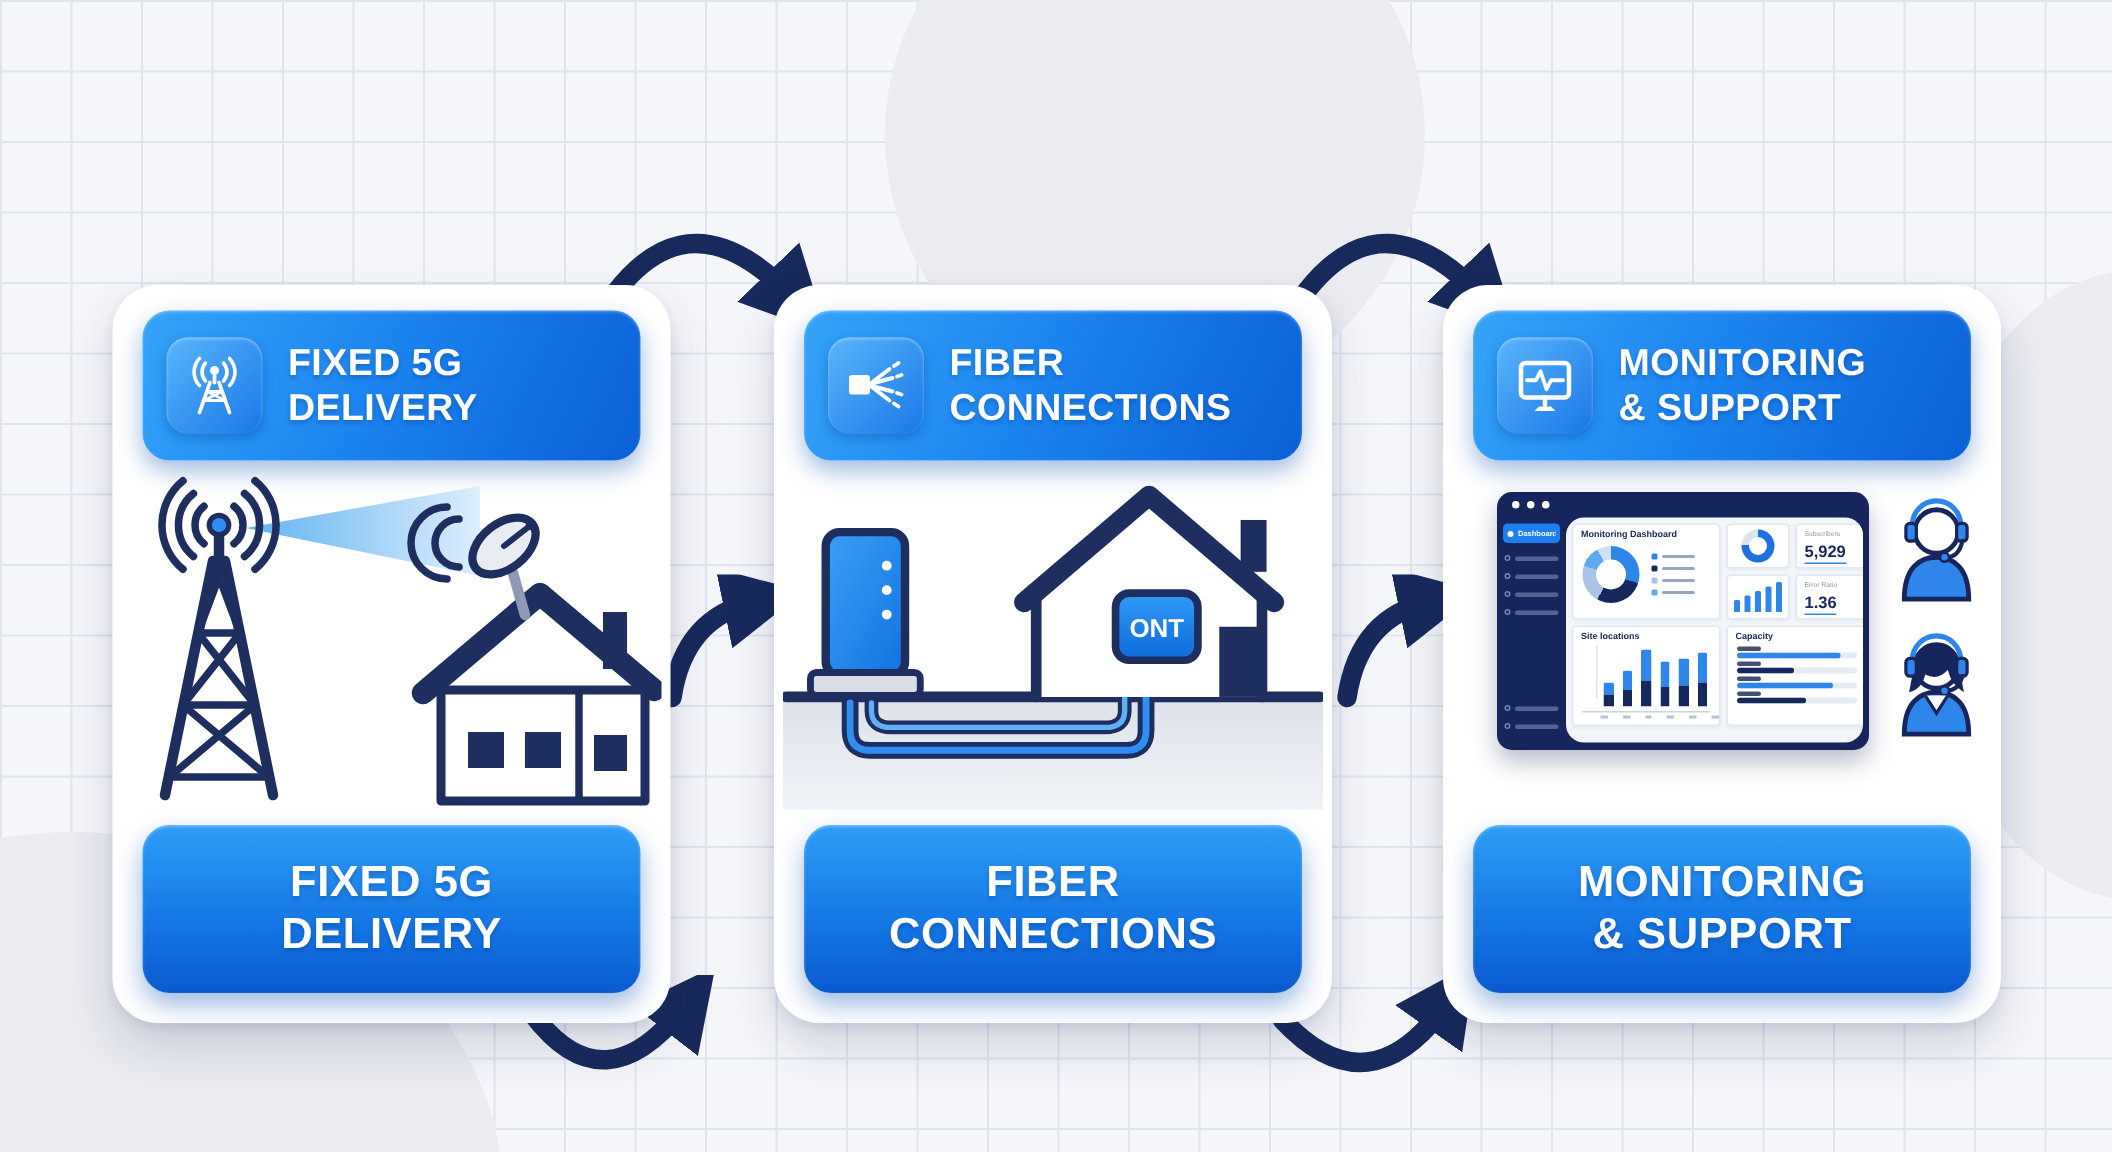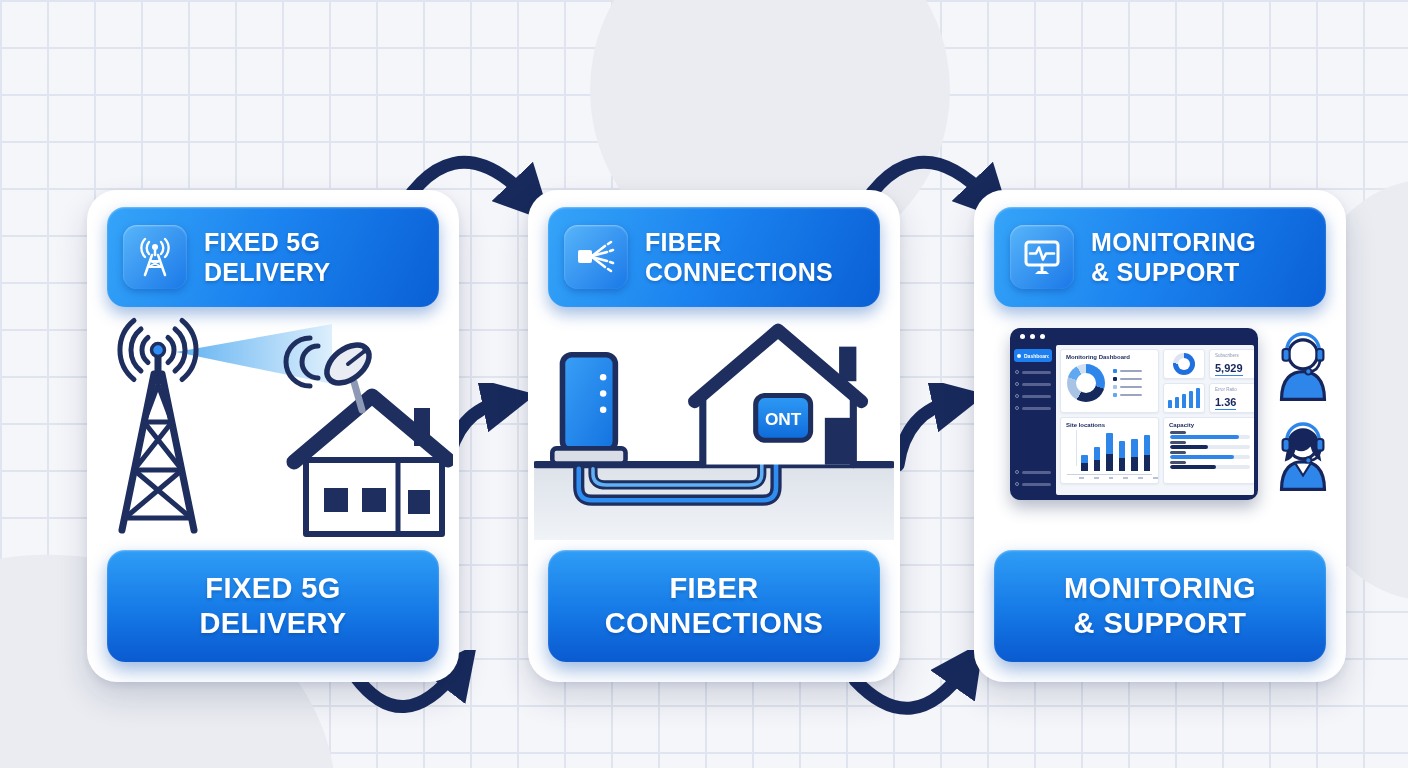--- a/index.html
+++ b/index.html
@@ -17,21 +17,20 @@
   .blob { position:absolute; background:#eaecf1; border-radius:50%; z-index:0; }
   .blob-1 { left:590px; top:-90px; width:360px; height:360px; }
   .blob-2 { left:-180px; top:560px; width:520px; height:420px; transform:rotate(18deg); }
   .blob-3 { left:1290px; top:180px; width:300px; height:420px; border-radius:45%; }
 
   
   .card {
     position:absolute; top:190px; width:372px; height:492px;
     background:#ffffff; border-radius:30px; z-index:2;
     box-shadow:0 16px 32px rgba(25,39,80,.16), 0 3px 8px rgba(25,39,80,.08);
-    margin-left:12px;
   }
   .card-1 { left:75px; }
   .card-2 { left:516px; }
   .card-3 { left:962px; }
 
   .hbadge {
     position:absolute; left:20px; right:20px; top:17px; height:100px;
     border-radius:18px; display:flex; align-items:center; gap:17px; padding:0 16px;
     background:linear-gradient(115deg,#35a4f8 0%,#1b83ef 48%,#0a60d6 100%);
     box-shadow:0 7px 16px rgba(10,80,180,.38), inset 0 1px 2px rgba(255,255,255,.35);
@@ -81,21 +80,21 @@
   }
   .side-active i { width:4px; height:4px; border-radius:50%; background:#fff; flex:0 0 auto; }
   .side-active b { color:#fff; font-size:5px; font-weight:700; white-space:nowrap; overflow:hidden; }
   .side-item { display:flex; align-items:center; gap:3px; margin:8px 5px; }
   .side-item i { width:4px; height:4px; border-radius:50%; border:1px solid #7a86ad; flex:0 0 auto; }
   .side-item s { display:block; height:3px; border-radius:2px; background:#56618f; flex:1; text-decoration:none; }
   .side-bottom { position:absolute; bottom:6px; left:0; right:0; }
 
   .dash-main {
     position:absolute; left:46px; top:17px; right:4px; bottom:5px;
-    background:#f2f5f9; border-radius:2px; overflow:hidden;
+    background:#f2f5f9; border-radius:12px; overflow:hidden;
   }
   .panel {
     position:absolute; background:#fff; border:1px solid #e2e8f1; border-radius:3px;
     box-shadow:0 1px 2px rgba(30,50,100,.06); overflow:hidden;
   }
   .p-title { font-size:6px; font-weight:700; color:#16265c; padding:4px 5px 2px 5px; white-space:nowrap; }
   .p-donut { left:4px; top:4px; width:99px; height:64px; }
   .donut-wrap { display:flex; align-items:center; gap:8px; padding:2px 6px; }
   .donut { width:38px; height:38px; border-radius:50%; position:relative; flex:0 0 auto; }
   .donut::after { content:""; position:absolute; inset:9px; background:#fff; border-radius:50%; }

